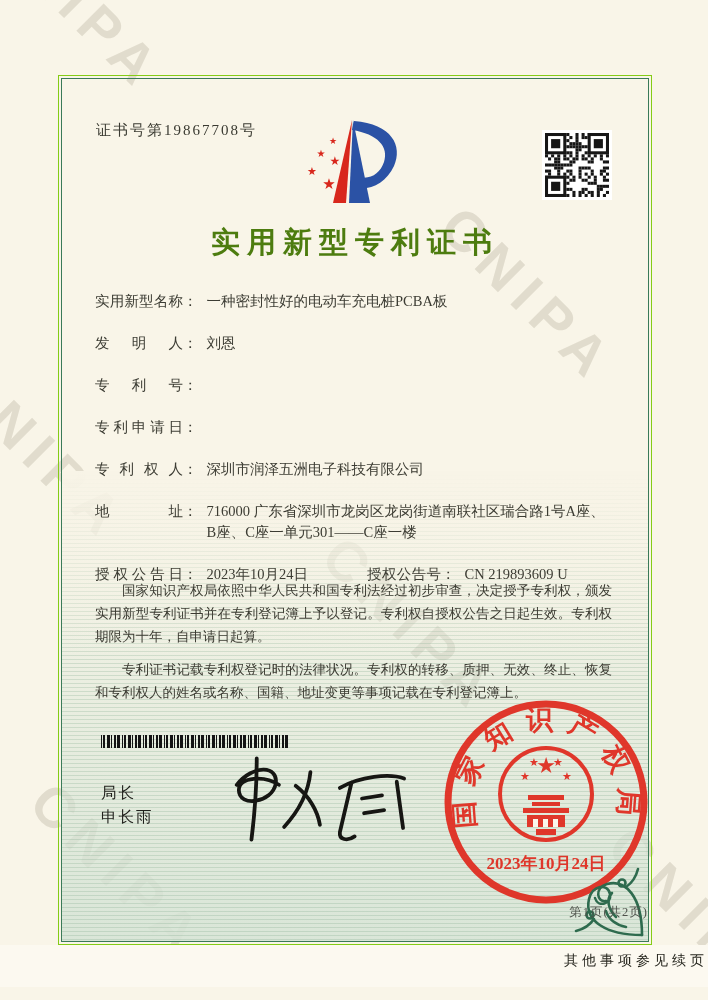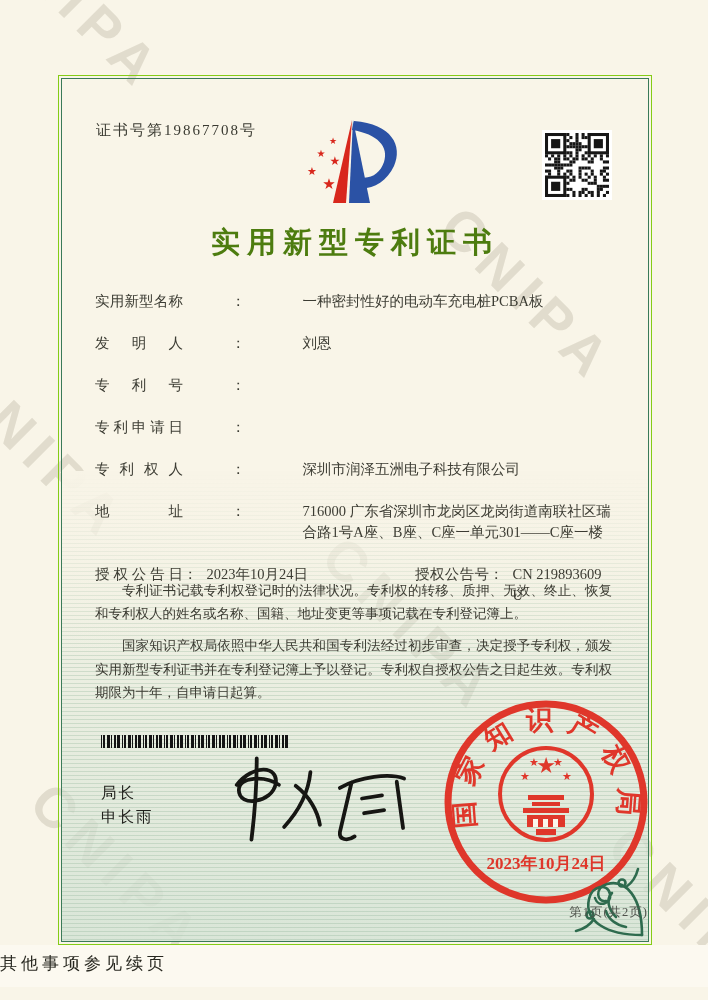--- a/index.html
+++ b/index.html
@@ -39,21 +39,21 @@
   
   .cert-no{position:absolute;left:34px;top:42px;font-size:15px;letter-spacing:2px;color:#3a3a31;}
   .logo{position:absolute;left:238px;top:34px;width:105px;height:96px;}
   .qr{position:absolute;left:480px;top:51px;width:70px;height:70px;background:#fff;padding:3px;box-sizing:border-box;}
   .title{
     position:absolute;left:0;right:0;top:144px;text-align:center;
     font-size:29px;font-weight:700;letter-spacing:7px;color:#4d7c0f;
   }
   
   .fields{position:absolute;left:33px;right:36px;top:212px;font-size:14.5px;color:#3c3c33;}
-  .frow{display:flex;margin-bottom:21px;line-height:1.45;gap:48px;}
+  .frow{display:flex;margin-bottom:21px;line-height:1.45;}
   .flabel{display:inline-block;width:88px;text-align:justify;text-align-last:justify;flex:none;}
   .fcolon{flex:none;}
   .fvalue{flex:1;margin-left:9px;}
   .grant-row{display:flex;margin-bottom:0;}
   .grant-a{display:flex;width:272px;flex:none;}
   .grant-b{display:flex;flex:1;}
   .grant-b .flabel{width:74px;}
   
   .paras{position:absolute;left:33px;right:36px;top:500px;font-size:13.5px;line-height:1.72;color:#3b3b32;text-align:justify;}
   .paras p{margin:0 0 9px 0;text-indent:2em;}
@@ -62,22 +62,22 @@
   .signer{position:absolute;left:39px;top:706px;font-family:"Liberation Sans","DejaVu Sans",sans-serif;
           font-size:15.5px;color:#20201c;line-height:1;}
   .signer div{margin-bottom:8px;letter-spacing:2px;}
   .signature{position:absolute;left:160px;top:672px;width:200px;height:95px;}
   .seal{position:absolute;left:378px;top:617px;width:212px;height:212px;opacity:.93;}
   .page-no{position:absolute;left:16px;right:0;bottom:20px;text-align:right;font-size:12.5px;color:#4d514a;letter-spacing:1px;}
   .flourish{position:absolute;right:2px;bottom:2px;width:100px;height:100px;}
   
   .cont-band{position:absolute;left:0;right:0;top:945px;height:42px;background:#fcf9f0;z-index:1;}
   .cont-note{
-    position:absolute;left:0;right:0;top:952px;text-align:left;z-index:2;
-    font-size:17px;letter-spacing:4px;color:#27271f;
+    position:absolute;left:0;right:0;top:952px;text-align:right;z-index:2;
+    font-size:14px;letter-spacing:4px;color:#27271f;
   }
 </style>
 </head>
 <body>
 
 <span class="wm" style="left:-34px;top:-30px;">CNIPA</span>
 <span class="wm" style="left:418px;top:262px;">CNIPA</span>
 <span class="wm" style="left:-70px;top:420px;">CNIPA</span>
 <span class="wm" style="left:300px;top:592px;">CNIPA</span>
 <span class="wm" style="left:8px;top:838px;">CNIPA</span>
@@ -291,22 +291,22 @@
           </span>
           <span class="grant-b">
             <span class="flabel">授权公告号</span>
               <span class="fcolon">：</span>
             <span class="fvalue">CN 219893609 U</span>
           </span>
         </div>
       </div>
 
       <div class="paras layer">
+        <p>国家知识产权局依照中华人民共和国专利法经过初步审查，决定授予专利权，颁发实用新型专利证书并在专利登记簿上予以登记。专利权自授权公告之日起生效。专利权期限为十年，自申请日起算。</p>
         <p>专利证书记载专利权登记时的法律状况。专利权的转移、质押、无效、终止、恢复和专利权人的姓名或名称、国籍、地址变更等事项记载在专利登记簿上。</p>
-        <p>国家知识产权局依照中华人民共和国专利法经过初步审查，决定授予专利权，颁发实用新型专利证书并在专利登记簿上予以登记。专利权自授权公告之日起生效。专利权期限为十年，自申请日起算。</p>
       </div>
 
       <svg class="barcode layer" id="barcode" viewBox="0 0 188 13" preserveAspectRatio="none">
           <rect x="0" y="0" width="1" height="13" fill="#141414"></rect>
           <rect x="2" y="0" width="2" height="13" fill="#141414"></rect>
           <rect x="6" y="0" width="3" height="13" fill="#141414"></rect>
           <rect x="10" y="0" width="1" height="13" fill="#141414"></rect>
           <rect x="13" y="0" width="2" height="13" fill="#141414"></rect>
           <rect x="16" y="0" width="3" height="13" fill="#141414"></rect>
           <rect x="21" y="0" width="1" height="13" fill="#141414"></rect>

